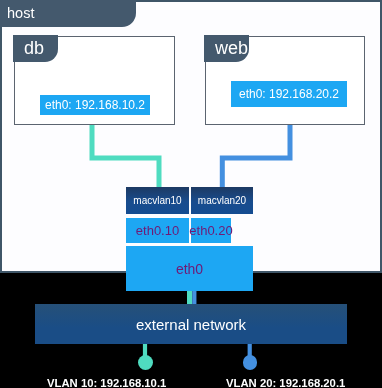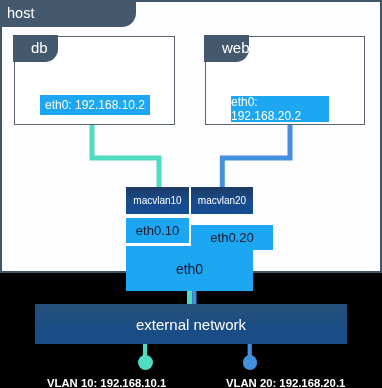--- a/index.html
+++ b/index.html
@@ -3,62 +3,62 @@
 <meta charset="utf-8">
 <style>
   html,body{margin:0;padding:0;}
   body{width:382px;height:388px;background:#000000;font-family:"Liberation Sans",sans-serif;overflow:hidden;}
   #stage{position:relative;width:382px;height:388px;background:#000;}
 
   .host-box{position:absolute;left:0;top:0;width:382px;height:273px;background:#fdfdff;border:2px solid #3f5668;box-sizing:border-box;}
   .host-tab{position:absolute;left:0;top:0;width:136px;height:27px;background:#44596d;border-bottom-right-radius:14px;color:#ffffff;font-size:14.5px;line-height:26px;padding-left:7px;box-sizing:border-box;}
 
   .ct{position:absolute;background:#ffffff;border:1.5px solid #5b6470;box-sizing:border-box;}
-  .ct-tab{position:absolute;left:-2px;top:-2px;height:27px;background:#44596d;border-bottom-right-radius:13px;color:#ffffff;font-size:15px;line-height:26px;padding-left:18px;box-sizing:border-box;}
+  .ct-tab{position:absolute;left:-2px;top:-2px;height:27px;background:#44596d;border-bottom-right-radius:13px;color:#ffffff;font-size:18px;line-height:26px;padding-left:11px;box-sizing:border-box;}
 
   .pill{position:absolute;background:#1da7f3;color:#ffffff;font-size:12px;display:flex;align-items:center;justify-content:center;box-sizing:border-box;}
 
   .ext{position:absolute;background:linear-gradient(180deg,#265078 0%,#1a4d86 60%,#1a4d86 100%);color:#ffffff;font-size:15px;display:flex;align-items:center;justify-content:center;}
 
   .lbl{position:absolute;color:#ffffff;font-size:11.3px;font-weight:bold;white-space:nowrap;}
   .dot{position:absolute;border-radius:50%;}
   .mv{position:absolute;background:linear-gradient(180deg,#1d3a63 0%,#184c8e 55%,#144c91 100%);color:#fff;font-size:10px;display:flex;align-items:center;justify-content:center;}
-  .vl{position:absolute;background:#1da7f3;color:#0f172a;font-size:13px;display:flex;align-items:center;justify-content:center;}
+  .vl{position:absolute;background:#1da7f3;color:#701a75;font-size:13px;display:flex;align-items:center;justify-content:center;}
 </style>
 </head>
 <body>
 
 <div id="stage">
   <div class="host-box"></div>
   <div class="host-tab">host</div>
 
   <div class="ct" style="left:14px;top:36px;width:161px;height:89px">
     <div class="ct-tab" style="width:45px">db</div>
   </div>
   <div class="pill" style="left:40px;top:95px;width:110px;height:20px">eth0: 192.168.10.2</div>
 
   <div class="ct" style="left:205px;top:36px;width:160px;height:89px">
     <div class="ct-tab" style="width:45px">web</div>
   </div>
-  <div class="pill" style="left:231px;top:96px;width:98px;height:26px">eth0: 192.168.20.2</div>
+  <div class="pill" style="left:231px;top:81px;width:116px;height:26px">eth0: 192.168.20.2</div>
 
   <svg style="position:absolute;left:0;top:0;width:382px;height:388px">
     <path d="M92,125 L92,158 L159,158 L159,188" stroke="#4fdcc0" stroke-width="5" fill="none"></path>
     <path d="M290,125 L290,158 L222.3,158 L222.3,188" stroke="#4490e0" stroke-width="5" fill="none"></path>
     <path d="M189.5,270 L189.5,306" stroke="#4fdcc0" stroke-width="5" fill="none"></path>
     <path d="M194.3,270 L194.3,306" stroke="#4490e0" stroke-width="4.3" fill="none"></path>
     <path d="M145,327 L145,358" stroke="#4fdcc0" stroke-width="4.2" fill="none"></path>
     <path d="M249.7,327 L249.7,358" stroke="#4490e0" stroke-width="4.2" fill="none"></path>
   </svg>
 
   <div>
     <div class="mv" style="left:126px;top:187px;width:63px;height:27px">macvlan10</div>
     <div class="mv" style="left:191px;top:187px;width:62px;height:27px">macvlan20</div>
     <div class="vl" style="left:126px;top:218px;width:63px;height:25px">eth0.10</div>
-    <div class="vl" style="left:191px;top:225px;width:82px;height:25px">eth0.20</div>
+    <div class="vl" style="left:191px;top:218px;width:40px;height:25px">eth0.20</div>
     <div class="vl" style="left:126px;top:246px;width:127px;height:45px;font-size:14px">eth0</div>
   </div>
 
 
   <div class="ext" style="left:35px;top:304px;width:312px;height:40px">external network</div>
 
   <div class="dot" style="left:137.5px;top:354.5px;width:15px;height:15px;background:#4fdcc0"></div>
   <div class="dot" style="left:242.5px;top:355px;width:14.5px;height:14.5px;background:#4490e0"></div>
 
   <div class="lbl" style="left:47px;top:377px">VLAN 10: 192.168.10.1</div>

